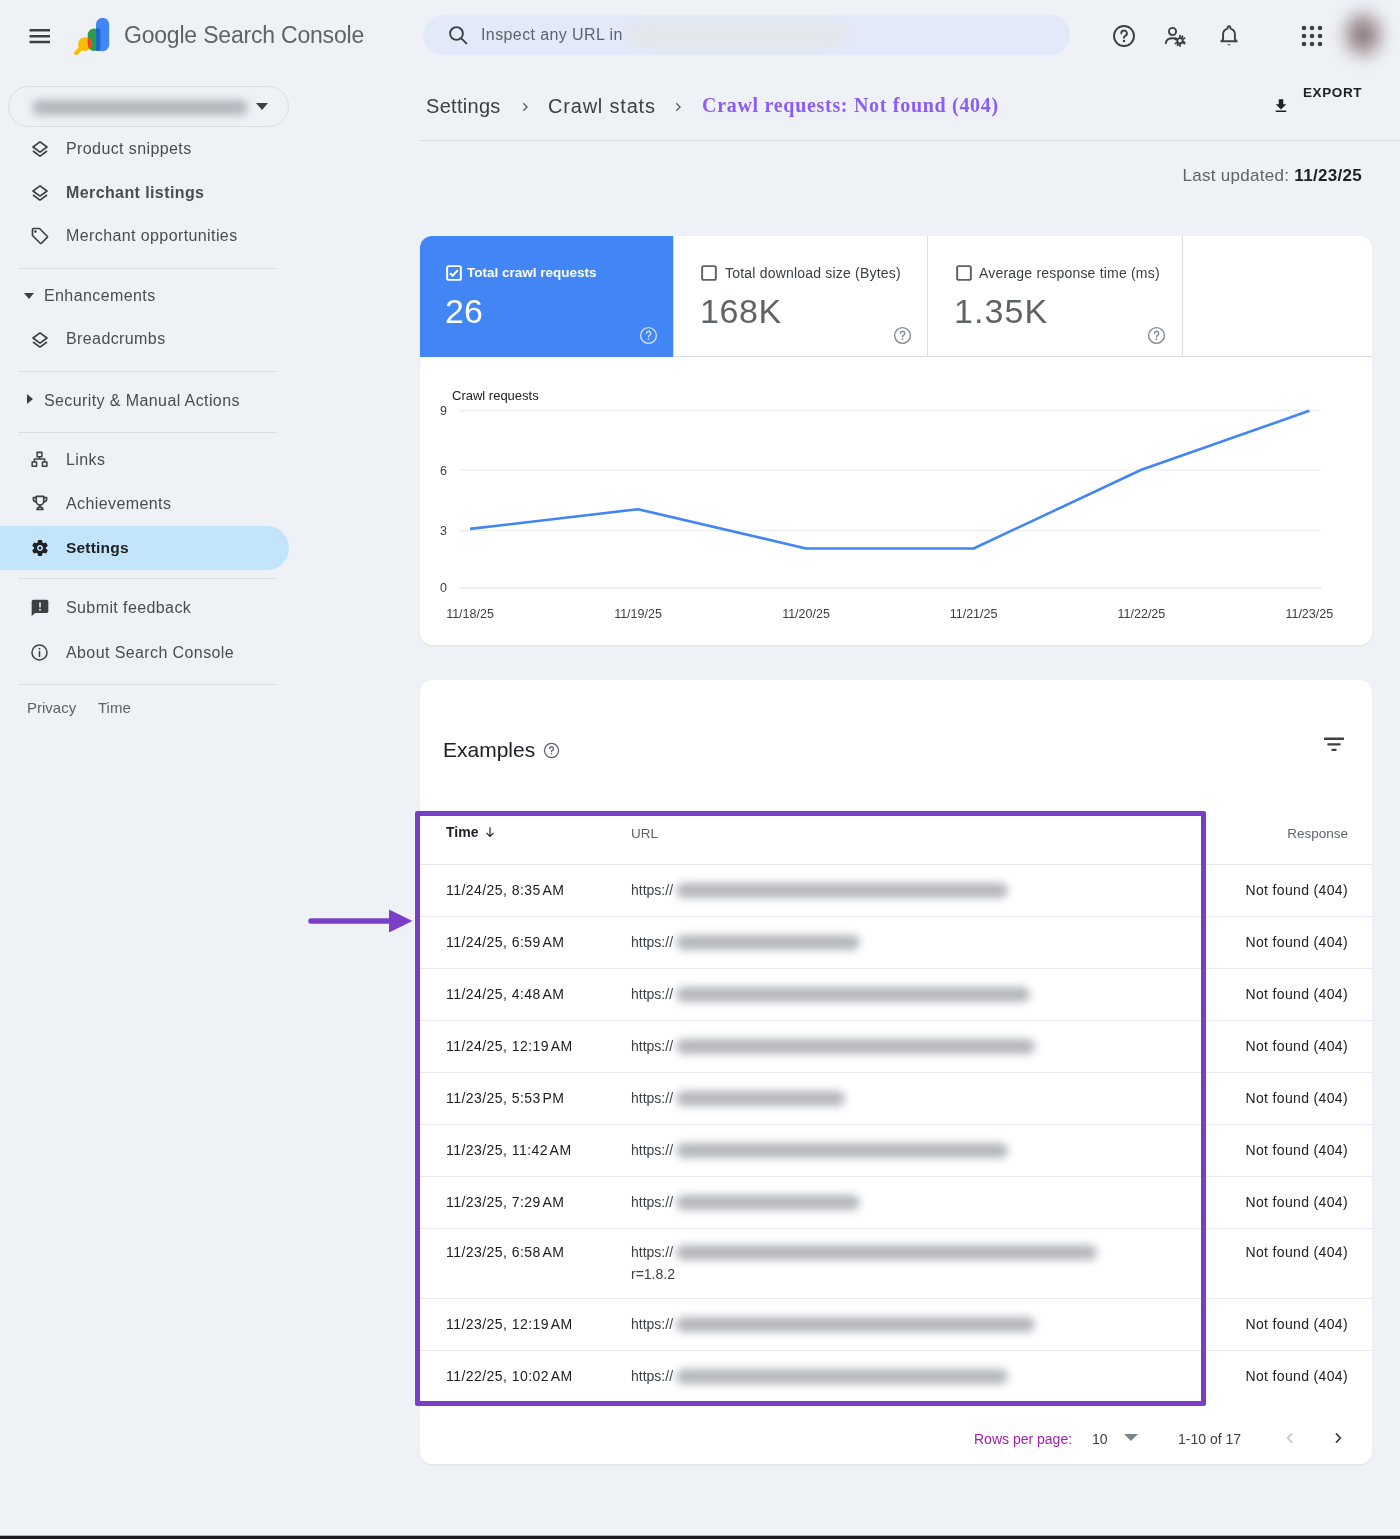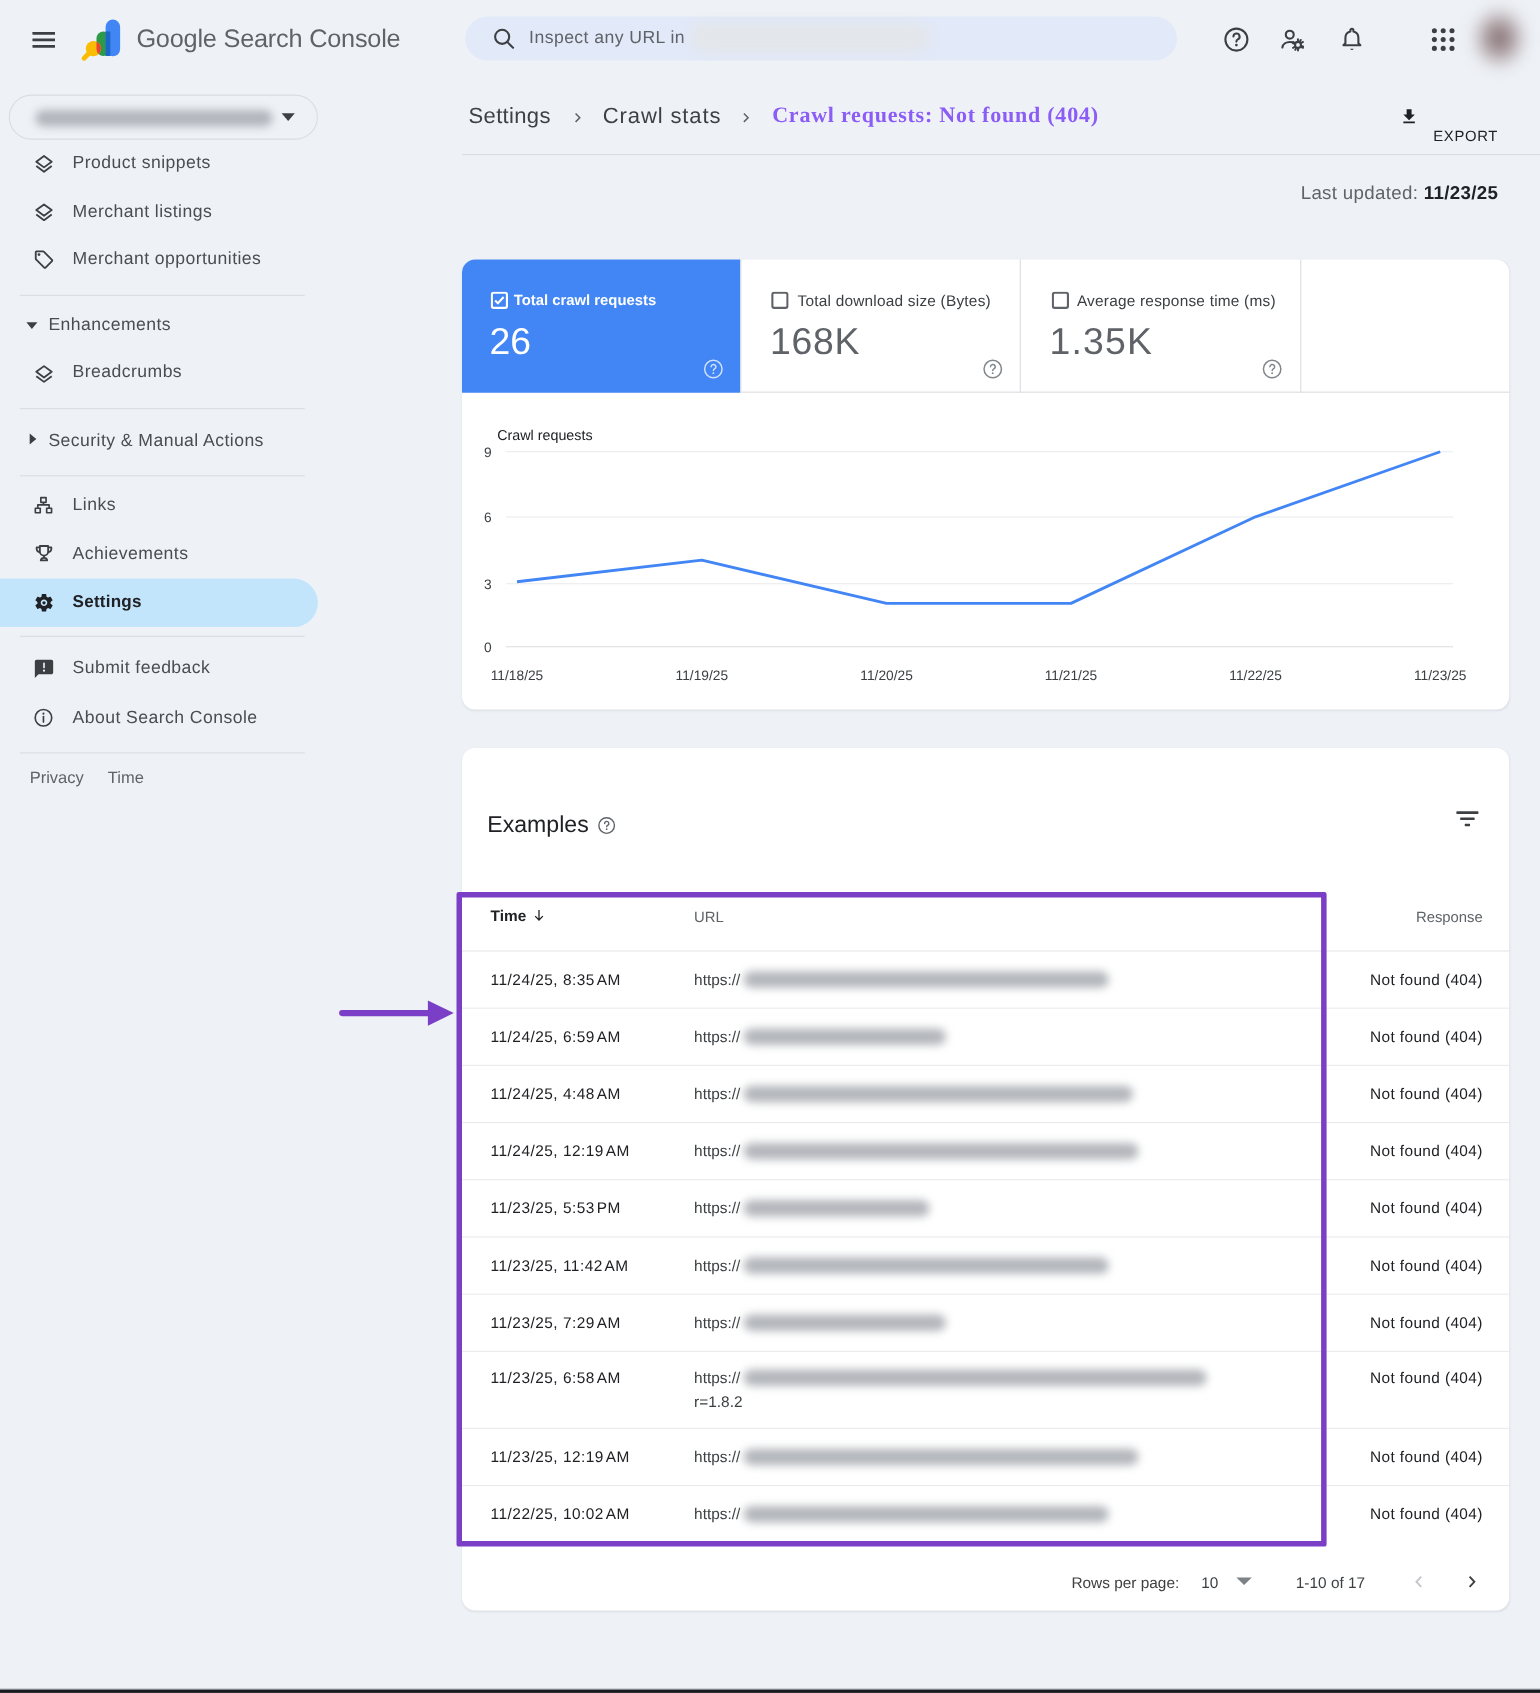--- a/index.html
+++ b/index.html
@@ -98,21 +98,21 @@
   <div class="abs" style="left:8px; top:86px; width:281px; height:41px; border:1px solid #dadce0; border-radius:21px;"></div>
   <div class="blur-blob" style="left:32px; top:100px; width:216px; height:15px; background:#b2b5bb;"></div>
   <div class="abs" style="left:256px; top:103px; width:0; height:0; border-left:6px solid transparent; border-right:6px solid transparent; border-top:7px solid #3c4043;"></div>
 
   <div class="nav-item" style="left:66px; top:140px;">Product snippets</div>
   <svg class="abs" style="left:30px; top:139px;" width="20" height="20" viewBox="0 0 24 24" fill="none" stroke="#3c4043" stroke-width="2" stroke-linejoin="round">
     <path d="M12 3.4 3.6 9.6 12 15.8 20.4 9.6Z"></path>
     <path d="M3.6 14.4 12 20.6 20.4 14.4"></path>
   </svg>
 
-  <div class="nav-item" style="left:66px; top:184px;">Merchant listings</div>
+  <div class="nav-item" style="left:66px; top:184px;font-weight:bold;">Merchant listings</div>
   <svg class="abs" style="left:30px; top:183px;" width="20" height="20" viewBox="0 0 24 24" fill="none" stroke="#3c4043" stroke-width="2" stroke-linejoin="round">
     <path d="M12 3.4 3.6 9.6 12 15.8 20.4 9.6Z"></path>
     <path d="M3.6 14.4 12 20.6 20.4 14.4"></path>
   </svg>
 
   <div class="nav-item" style="left:66px; top:227px;">Merchant opportunities</div>
   <svg class="abs" style="left:30px; top:226px;" width="20" height="20" viewBox="0 0 24 24" fill="#3c4043">
     <path d="M21.41 11.58l-9-9C12.05 2.22 11.55 2 11 2H4c-1.1 0-2 .9-2 2v7c0 .55.22 1.05.59 1.42l9 9c.36.36.86.58 1.41.58.55 0 1.05-.22 1.41-.59l7-7c.37-.36.59-.86.59-1.41 0-.55-.23-1.06-.59-1.42zM13 20.01 4 11V4h7v-.01l9 9-7 7.02z"></path>
     <circle cx="6.5" cy="6.5" r="1.5"></circle>
   </svg>
@@ -186,21 +186,21 @@
     </svg>
   <div class="abs" style="left:548px; top:95px; font-size:20px; letter-spacing:0.8px; color:#3c4043;">Crawl stats</div>
   <svg class="abs" style="left:671px; top:100px;" width="14" height="14" viewBox="0 0 24 24" fill="none" stroke="#5f6368" stroke-width="2.4">
       <path d="M9 5.5 15.5 12 9 18.5"></path>
     </svg>
   <div class="abs" style="left:702px; top:94px; font-size:20px; letter-spacing:0.7px; color:#8b5cf6; font-weight:bold;font-family:Liberation Serif, serif;">Crawl requests: Not found (404)</div>
 
   <svg class="abs" style="left:1272px; top:97px;" width="18" height="18" viewBox="0 0 24 24" fill="#202124">
     <path d="M5 20h14v-2H5v2zM19 9.5h-4V3H9v6.5H5l7 7 7-7z"></path>
   </svg>
-  <div class="abs" style="left:1303px; top:116px; font-size:13.5px; font-weight:normal; letter-spacing:0.6px; color:#202124;">EXPORT</div>
+  <div class="abs" style="left:1303px; top:85px; font-size:13.5px; font-weight:bold; letter-spacing:0.6px; color:#202124;">EXPORT</div>
 
   <div class="hline" style="left:420px; top:140px; width:980px; background:#d8dbdf;"></div>
 
   <div class="abs" style="right:38px; top:166px; font-size:17px; letter-spacing:0.3px; color:#5f6368;">Last updated: <span style="color:#202124; font-weight:bold;">11/23/25</span></div>
 
   <div class="card" style="left:420px; top:236px; width:952px; height:409px;"></div>
 
   <div class="abs" style="left:420px; top:236px; width:253px; height:121px; background:#4285f4; border-radius:12px 0 0 0;"></div>
   <svg class="abs" style="left:446px; top:265px;" width="16" height="16" viewBox="0 0 17 17" fill="none">
     <rect x="1.2" y="1.2" width="14.6" height="14.6" rx="1.8" stroke="#fff" stroke-width="2.1"></rect>
@@ -349,21 +349,21 @@
   <div class="blur-blob" style="left:676px; top:1369px; width:332px; height:15px; background:#b3b6bb;"></div>
   <div class="abs" style="right:52px; top:1368px; font-size:14px; letter-spacing:0.35px; color:#202124;">Not found (404)</div>
 
   <div class="abs" style="left:415px; top:811px; width:791px; height:595px; border:5px solid #7a3fc6; border-radius:2px; z-index:5;"></div>
 
   <svg class="abs" style="left:300px; top:900px; z-index:5;" width="120" height="42" viewBox="0 0 120 42">
     <line x1="11" y1="21" x2="92" y2="21" stroke="#7a3fc6" stroke-width="5.5" stroke-linecap="round"></line>
     <path d="M89 9.5 L112.5 21 L89 32.5 Z" fill="#7a3fc6"></path>
   </svg>
 
-  <div class="abs" style="left:974px; top:1431px; font-size:14px; color:#404040;">Rows per page:</div>
+  <div class="abs" style="left:974px; top:1431px; font-size:14px; color:#a21caf;">Rows per page:</div>
   <div class="abs" style="left:1092px; top:1431px; font-size:14px; color:#3c4043;">10</div>
   <div class="abs" style="left:1124px; top:1434px; width:0; height:0; border-left:7px solid transparent; border-right:7px solid transparent; border-top:7.5px solid #7d8287;"></div>
   <div class="abs" style="left:1178px; top:1431px; font-size:14px; color:#3c4043;">1-10 of 17</div>
   <svg class="abs" style="left:1282px; top:1430px;" width="16" height="16" viewBox="0 0 24 24" fill="none" stroke="#c3c6ca" stroke-width="2.6">
       <path d="M15 5 8.5 12 15 19"></path>
     </svg>
   <svg class="abs" style="left:1330px; top:1430px;" width="16" height="16" viewBox="0 0 24 24" fill="none" stroke="#3c4043" stroke-width="2.6">
       <path d="M9 5 15.5 12 9 19"></path>
     </svg>
 

